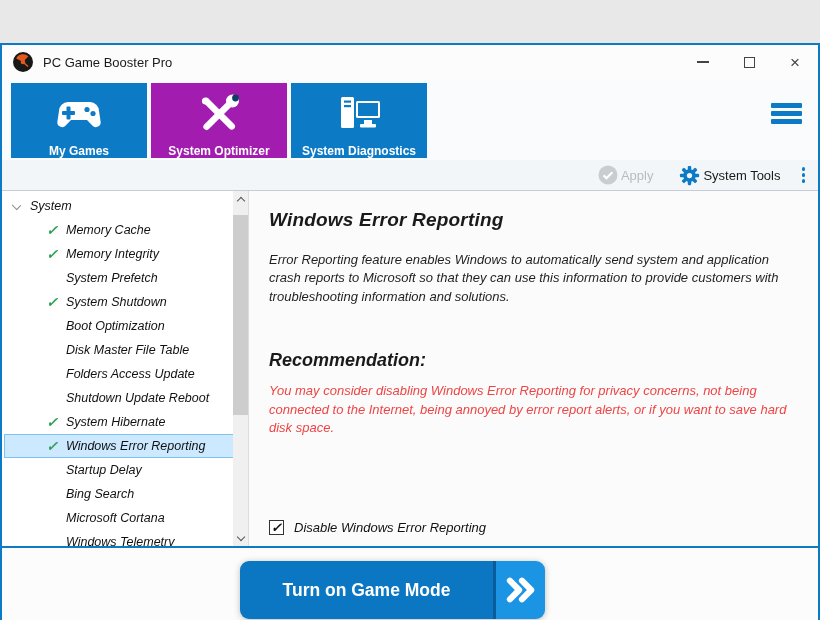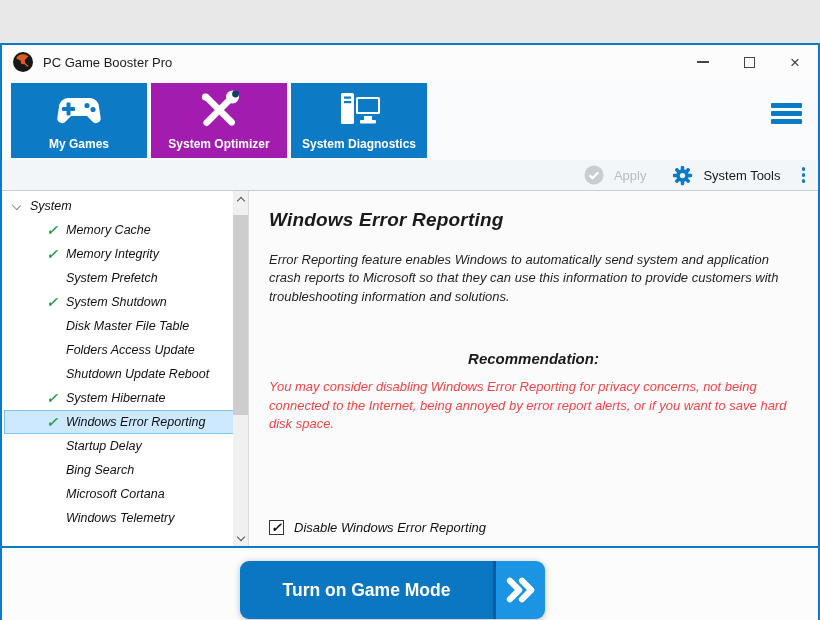--- a/index.html
+++ b/index.html
@@ -15,34 +15,34 @@
   .app-logo { width:22px; height:22px; margin-right:9px; }
   .app-title { font-size:13px; color:#1b1b1b; }
   .win-controls { margin-left:auto; display:flex; align-items:center; height:100%; }
   .win-btn { width:46px; height:100%; display:flex; align-items:center; justify-content:center; cursor:pointer; }
   .glyph-min { width:12px; height:2px; background:#444; }
   .glyph-max { width:11px; height:11px; border:1.5px solid #444; }
   .glyph-close { font-size:17px; color:#444; line-height:1; }
   
   .tabstrip { position:absolute; top:36px; left:2px; right:2px; height:81px; background:#fafbfc; }
   .tab { position:absolute; top:4px; height:75px; display:flex; flex-direction:column;
-    align-items:center; justify-content:flex-end; padding-bottom:7px; cursor:pointer; }
+    align-items:center; justify-content:flex-end; cursor:pointer; }
   .tab .ticon { flex:1; display:flex; align-items:center; justify-content:center; width:100%; }
   .tab .tlabel { color:#fff; font-size:12px; font-weight:700; }
   .tab-blue { background:#0d7ac6; }
   .tab-active { background:#a21caf; }
   .tab1 { left:9px;  width:136px; }
   .tab2 { left:149px; width:136px; }
   .tab3 { left:289px; width:136px; }
   .hamburger { position:absolute; right:16px; top:24px; width:31px; cursor:pointer; }
   .hamburger .bar { height:4.5px; background:#0d7ac6; border-radius:1px; margin-bottom:3.5px; }
   
   .toolbar { position:absolute; top:117px; left:2px; right:2px; height:31px; background:#f3f6f9;
     border-bottom:1px solid #c7ccd6; display:flex; align-items:center; justify-content:flex-end; }
-  .tool-group { display:flex; align-items:center; gap:10px; cursor:pointer; }
+  .tool-group { display:flex; align-items:center; gap:3px; cursor:pointer; }
   .apply-group { margin-right:26px; cursor:default; }
   .apply-label { font-size:13px; color:#b9bcbe; }
   .tools-label { font-size:13px; color:#1b1b1b; }
   .kebab { display:flex; flex-direction:column; gap:2.5px; margin-left:17px; margin-right:9px;
     padding:2px 4px; cursor:pointer; }
   .kebab i { width:3.5px; height:3.5px; border-radius:50%; background:#0d7ac6; }
   
   .bodyarea { position:absolute; top:148px; left:2px; right:2px; height:355px; display:flex;font-style:italic; }
   .sidebar { position:relative; width:247px; background:#fff; border-right:1px solid #dcdcdc; overflow:hidden; }
   .tree { padding-top:3px; }
@@ -61,21 +61,21 @@
   .sb-btn { position:absolute; left:0; width:15px; height:16px; display:flex; align-items:center; justify-content:center; cursor:pointer; }
   .sb-up { top:0; } .sb-down { bottom:0; }
   .sb-arrow { width:6px; height:6px; border-right:1.3px solid #555; border-bottom:1.3px solid #555; }
   .sb-up .sb-arrow { transform:rotate(-135deg); margin-top:3px; }
   .sb-down .sb-arrow { transform:rotate(45deg); margin-bottom:3px; }
   .sb-thumb { position:absolute; left:0; top:24px; width:15px; height:200px; background:#cdcdcd; cursor:grab; }
   
   .content { position:relative; flex:1; background:#fbfbfb; padding:18px 20px 0 20px; }
   .content h1 { font-size:19px; font-weight:700; color:#1a1a1a; letter-spacing:.2px; }
   .desc { margin-top:20px; font-size:13px; line-height:1.42; color:#1f1f1f; max-width:548px; }
-  .rec-head { margin-top:44px; font-size:15px; font-weight:700; color:#1a1a1a;text-align:center; }
+  .rec-head { margin-top:44px; font-size:18px; font-weight:700; color:#1a1a1a; }
   .rec-text { margin-top:11px; font-size:13px; line-height:1.42; color:#ef4444; max-width:548px; }
   .chk-row { position:absolute; left:20px; bottom:11px; display:flex; align-items:center; gap:10px; cursor:pointer; }
   .chk-box { width:15px; height:15px; background:#fff; border:1px solid #333; display:flex;
     align-items:center; justify-content:center; font-size:13px; font-weight:700; color:#111; line-height:1; }
   .chk-label { font-size:13px; color:#111; }
   
   .gamemode { position:absolute; top:503px; left:2px; right:2px; height:82px; background:#fcfcfc;
     border-top:2px solid #0d7ac6; }
   .gm-btn { position:absolute; left:238px; top:13px; width:305px; height:58px; display:flex;
     cursor:pointer; border:none; background:none; padding:0; filter:drop-shadow(0 1px 3px rgba(0,0,0,.25)); }
@@ -216,20 +216,24 @@
         <div class="tree-item">
           <span class="check"></span>
           <span class="tilabel">System Prefetch</span>
         </div>
         <div class="tree-item">
           <span class="check">✓</span>
           <span class="tilabel">System Shutdown</span>
         </div>
         <div class="tree-item">
           <span class="check"></span>
+          <span class="tilabel">Boot Optimization</span>
+        </div>
+        <div class="tree-item">
+          <span class="check"></span>
           <span class="tilabel">Disk Master File Table</span>
         </div>
         <div class="tree-item">
           <span class="check"></span>
           <span class="tilabel">Folders Access Update</span>
         </div>
         <div class="tree-item">
           <span class="check"></span>
           <span class="tilabel">Shutdown Update Reboot</span>
         </div>

